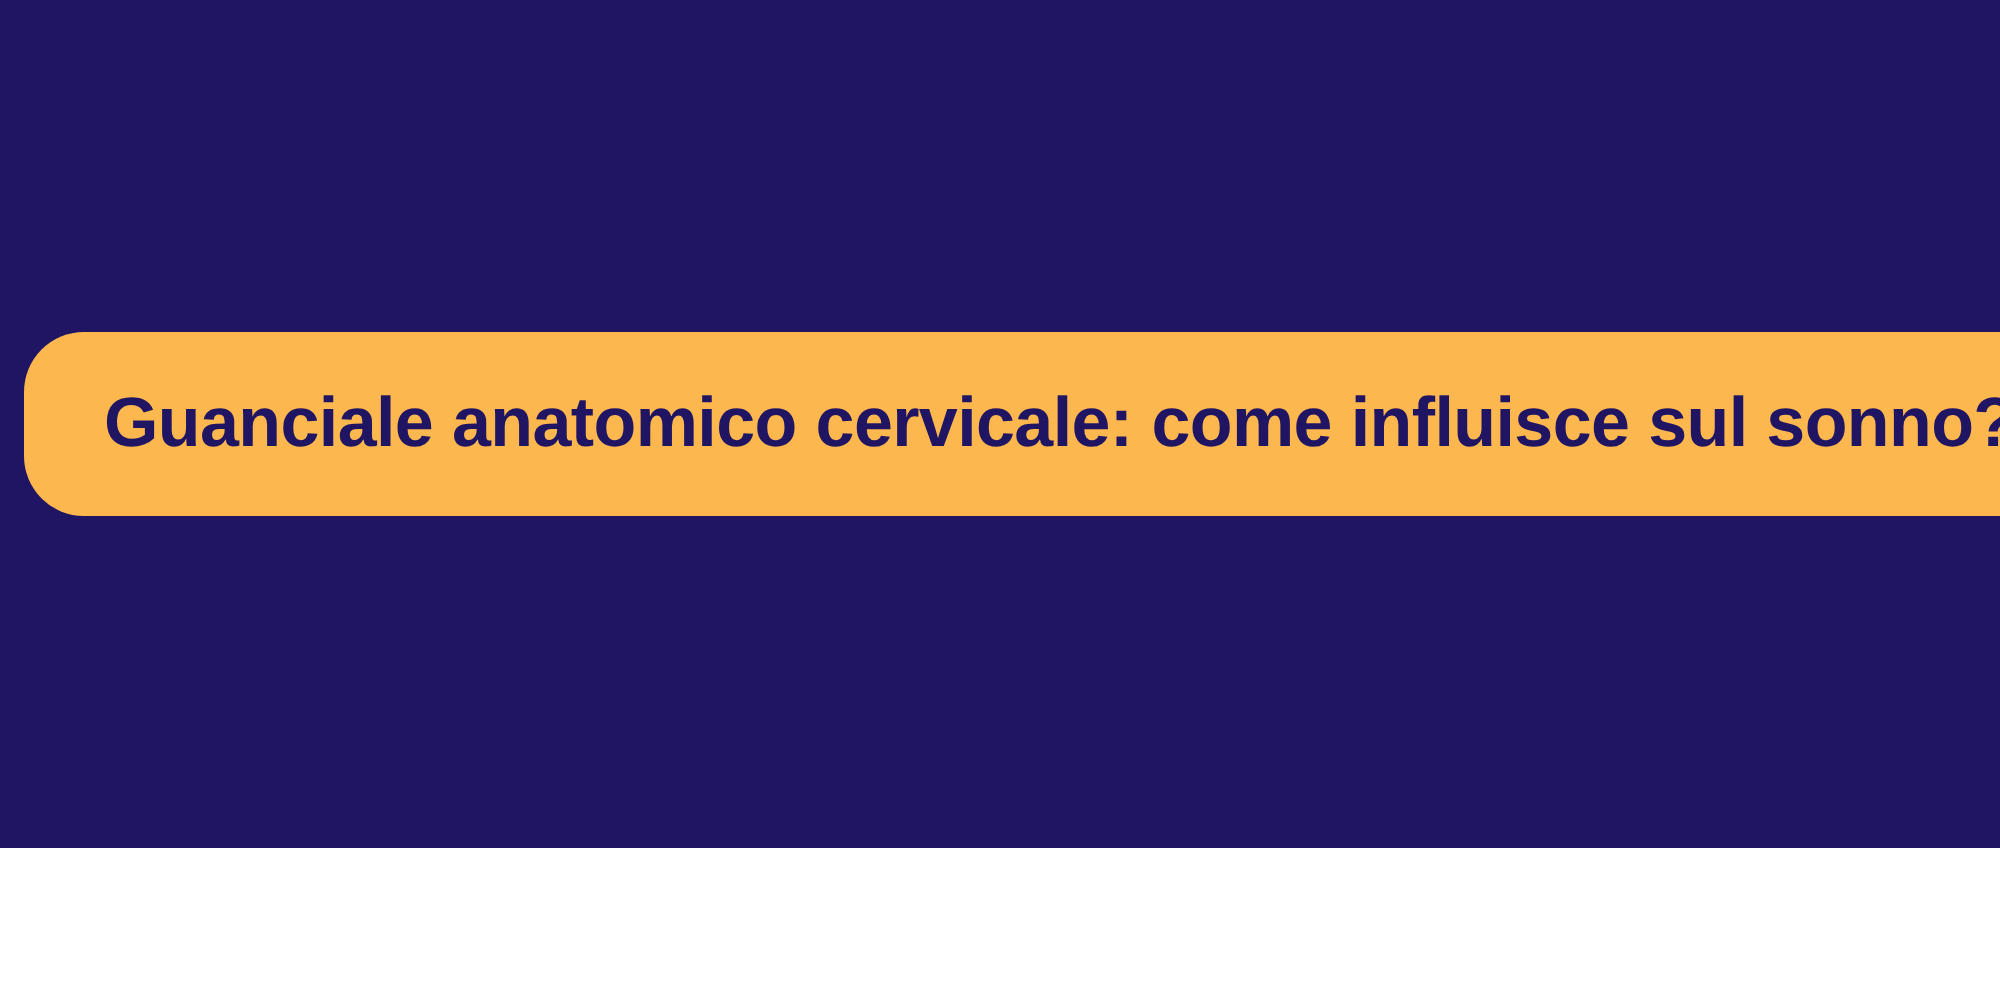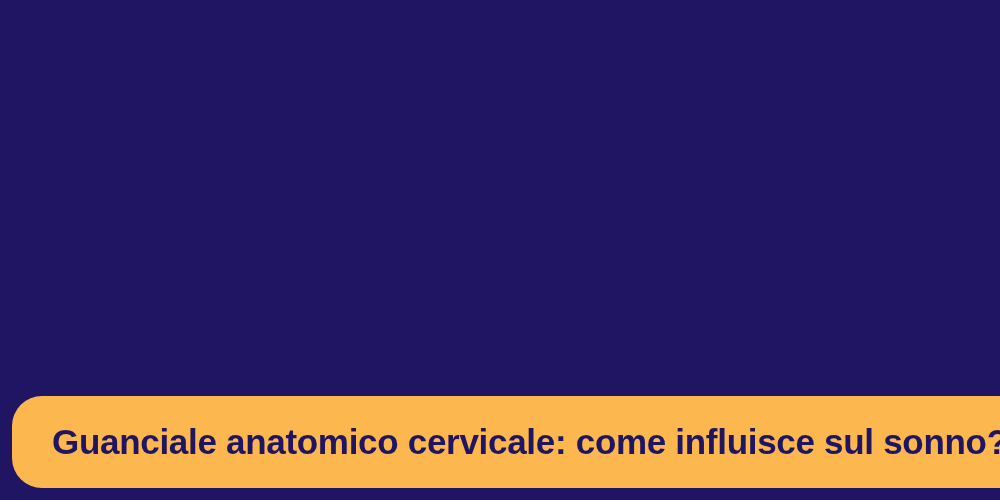--- a/index.html
+++ b/index.html
@@ -12,25 +12,25 @@
     width: 1000px;
     height: 500px;
     overflow: hidden;
     font-family: "Liberation Sans", sans-serif;
   }
 
   
   .page-frame {
     box-sizing: border-box;
     width: 1000px;
-    height: 500px;
+    height: 424px;
     background: #1f1563;
     padding: 12px;
     display: flex;
-    align-items: flex-end;
+    align-items: center;
     justify-content: stretch;
   }
 
   
   .hero-card {
     box-sizing: border-box;
     flex: 1 1 auto;
     background: #fdb74f;
     border-radius: 30px;
     display: flex;

